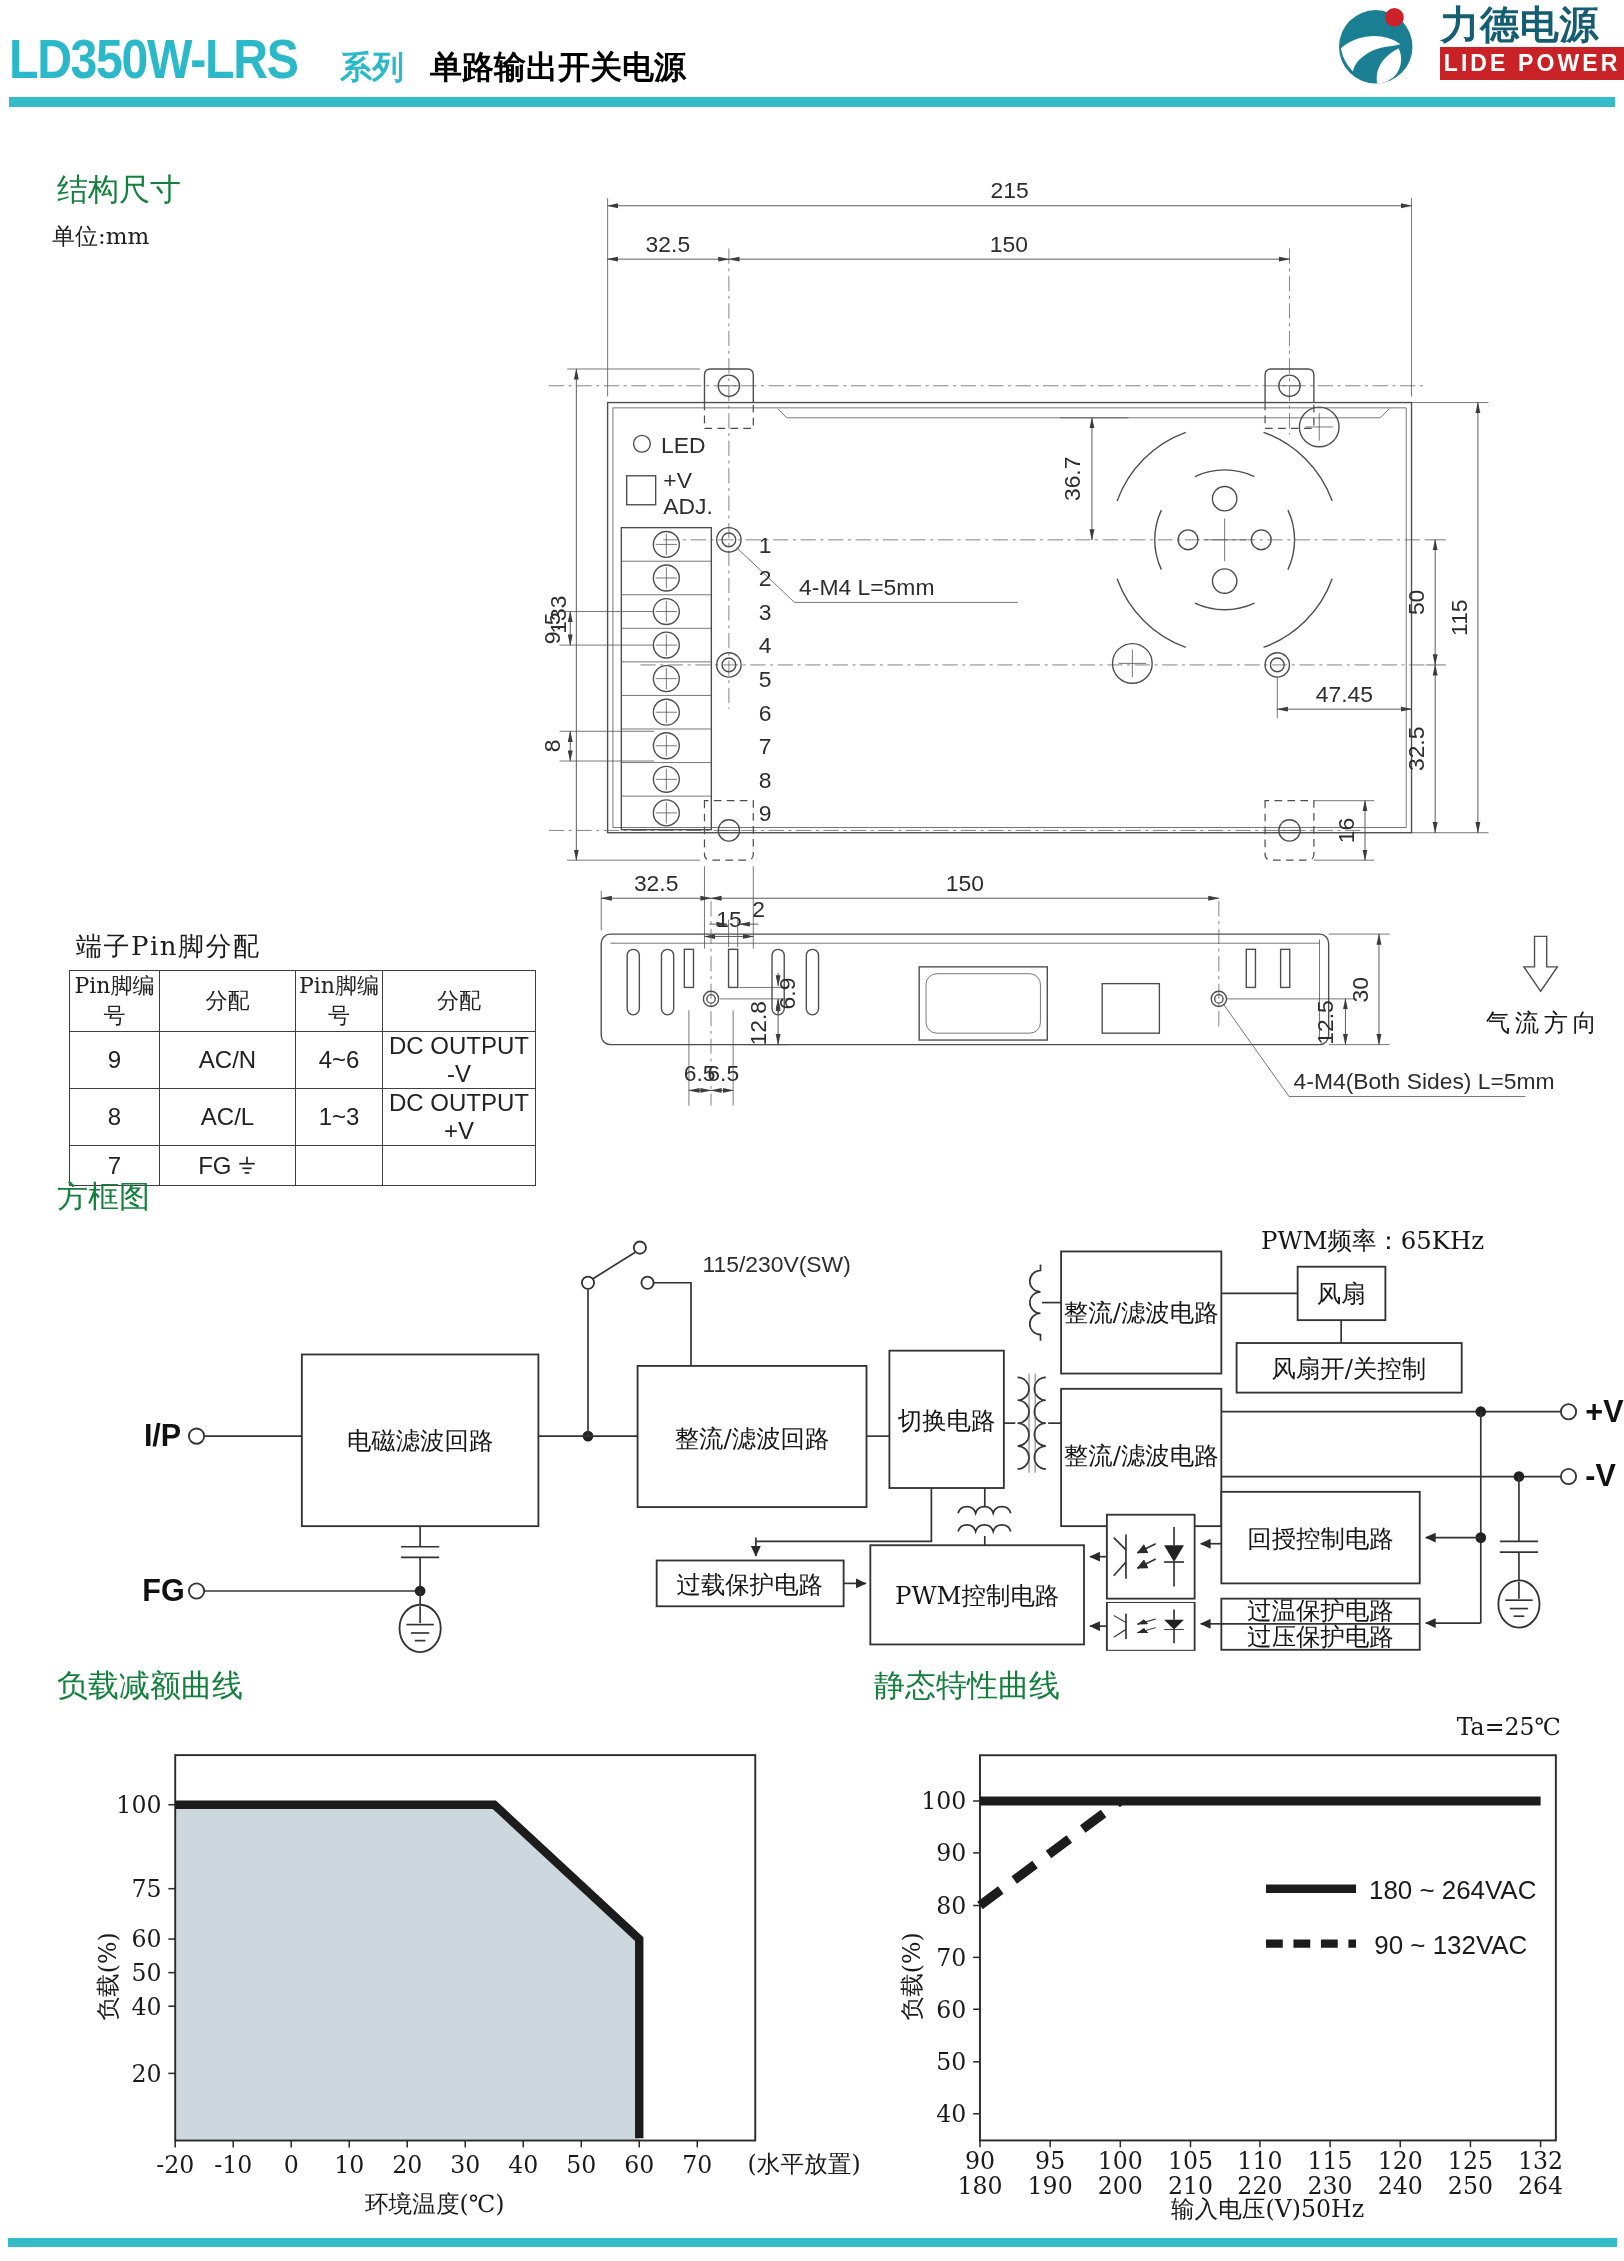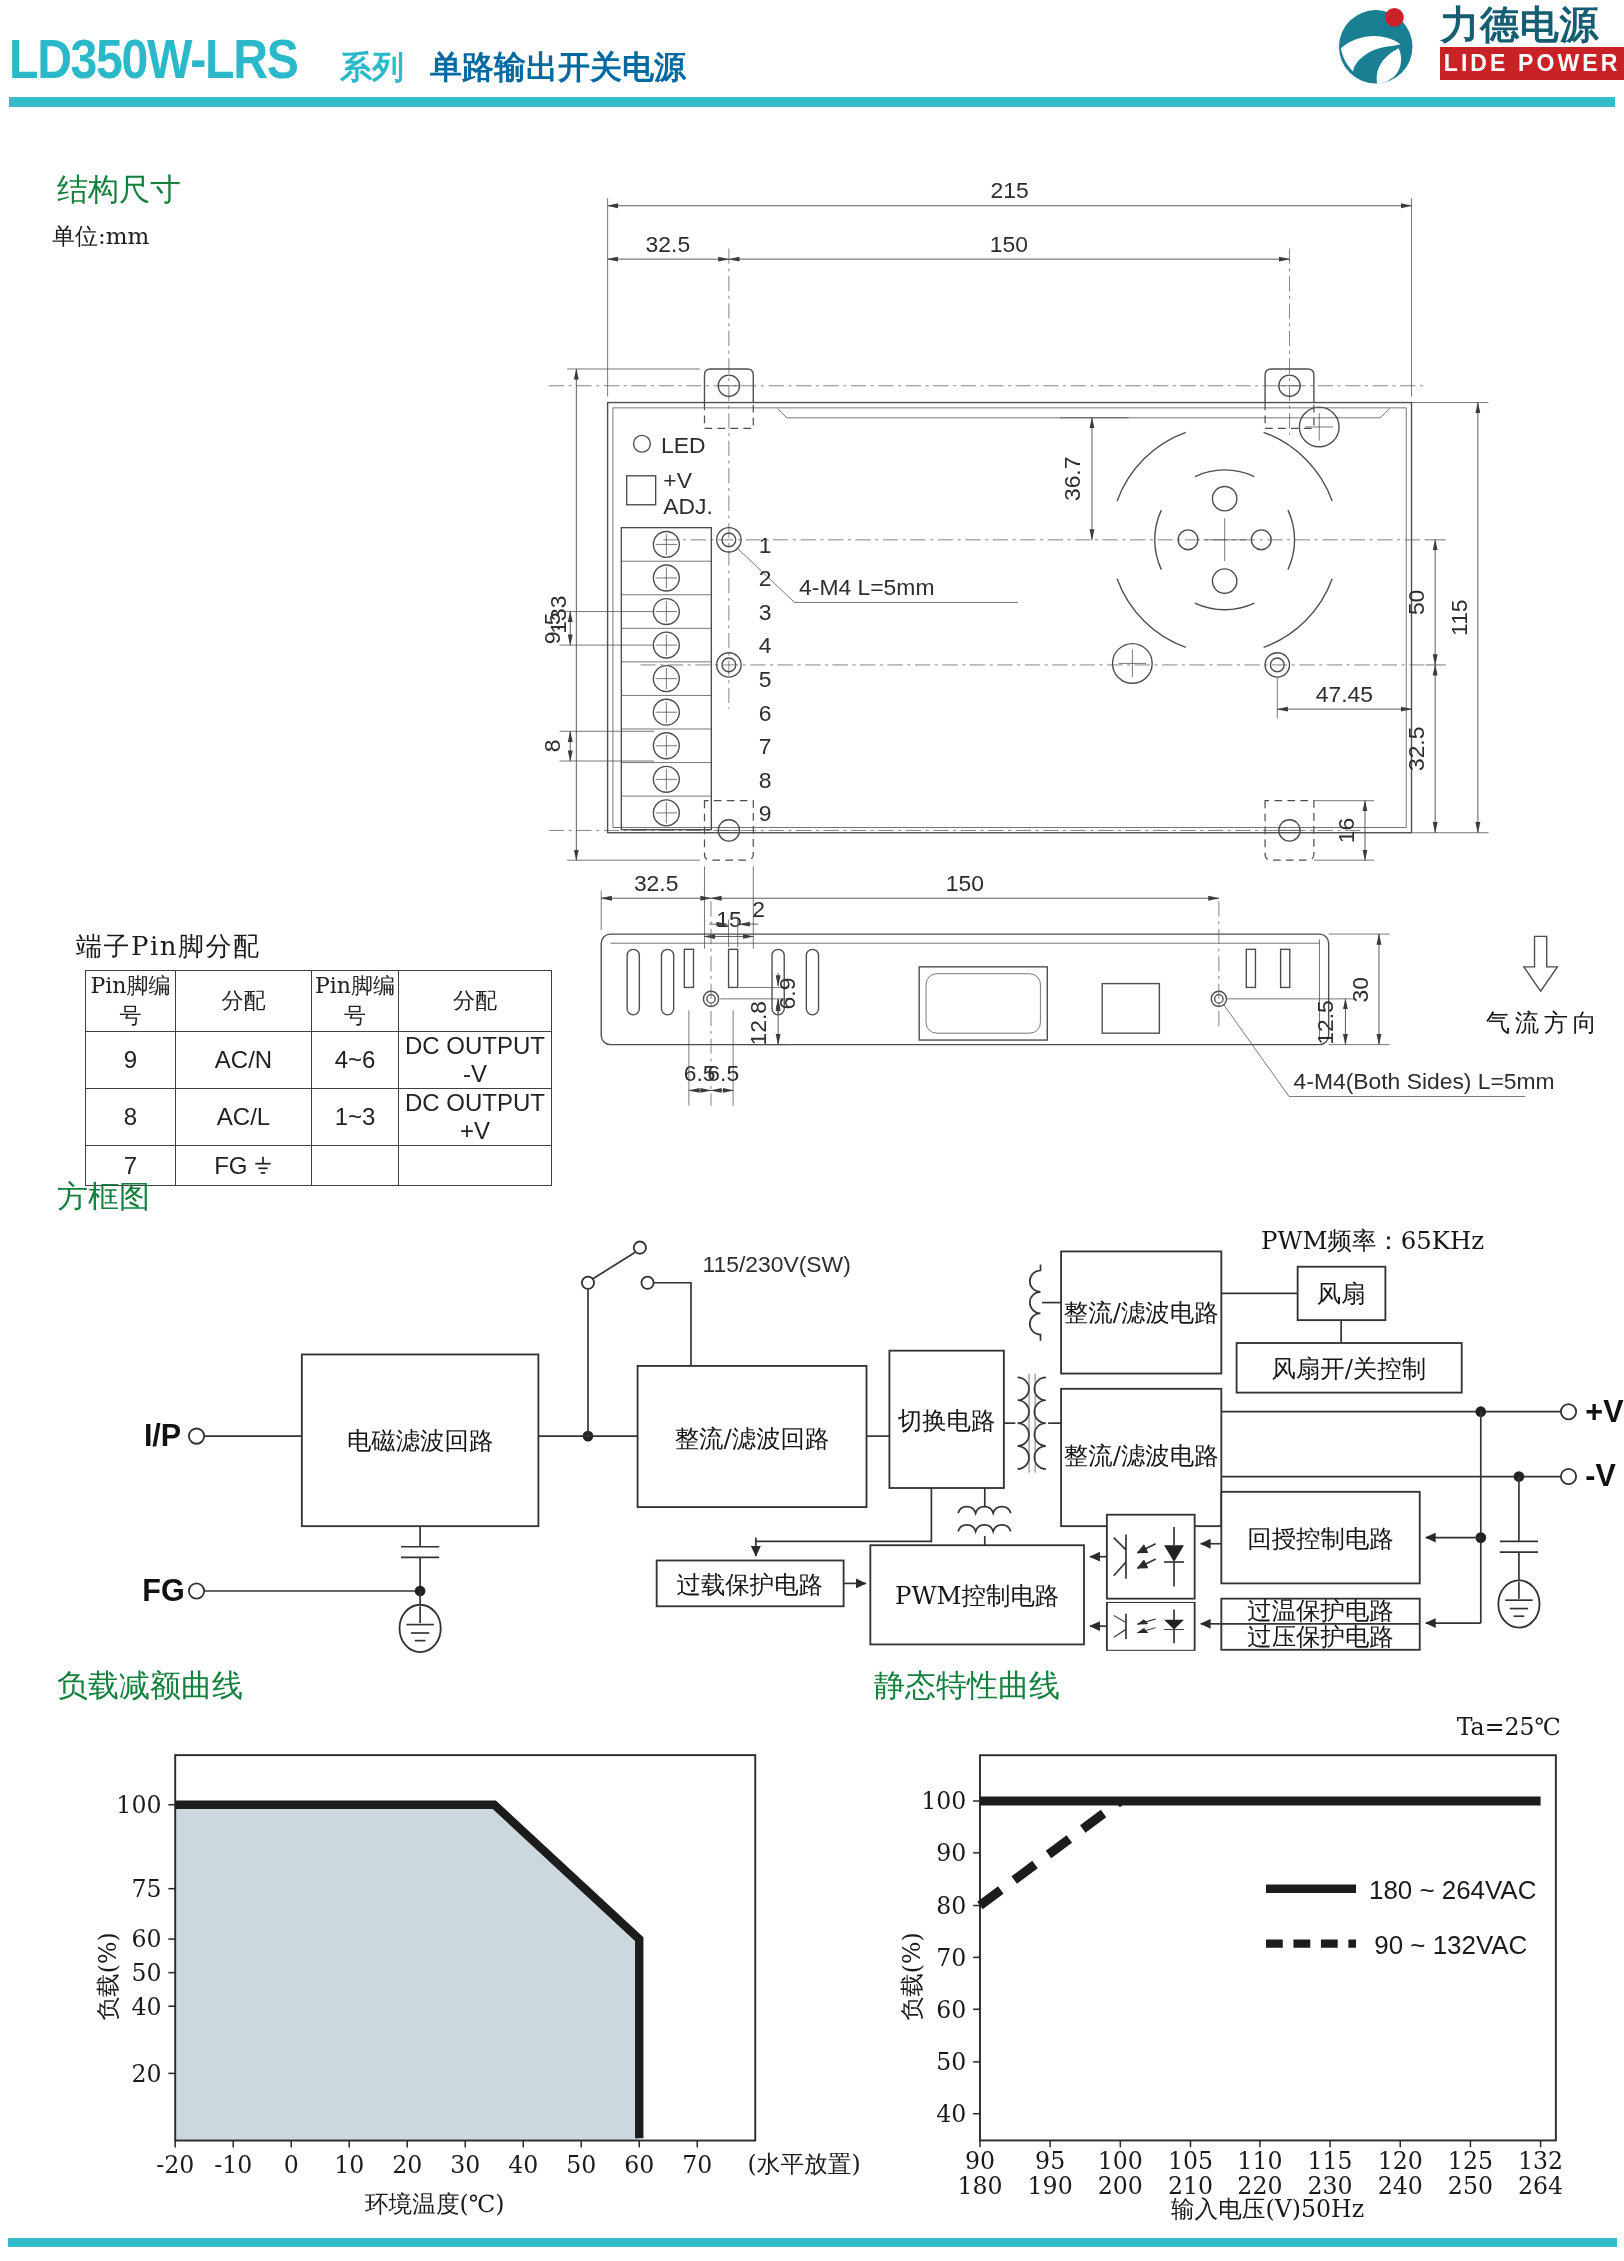--- a/index.html
+++ b/index.html
@@ -5,21 +5,21 @@
   *{margin:0;padding:0;box-sizing:border-box}
   html,body{background:#ffffff}
   #page{position:relative;width:1624px;height:2256px;background:#fff;overflow:hidden;
         font-family:"Liberation Sans",sans-serif;color:#222}
   .abs{position:absolute}
   
   .title-row{left:9.2px;top:26px;display:flex;align-items:baseline;white-space:nowrap}
   .model{font-size:56px;font-weight:bold;color:#2bb9c9;display:inline-block;
          transform:scaleX(.86);transform-origin:left bottom;letter-spacing:-1.5px}
   .series{font-size:32px;font-weight:bold;color:#2bb9c9;margin-left:-4.6px}
-  .subtitle{font-size:32px;font-weight:bold;color:#0369a1;margin-left:26px}
+  .subtitle{font-size:32px;font-weight:bold;color:#000000;margin-left:26px}
   .rule{background:#35bccb}
   .logo{left:1337px;top:3.1px;width:287px;height:87px;display:flex;align-items:flex-start}
   .logo-txt{margin-left:23px;width:195px}
   .logo-cn{font-family:"DejaVu Serif",serif;font-weight:bold;font-size:39px;line-height:1.1;
            color:#155e72;letter-spacing:0.8px;white-space:nowrap}
   .logo-en{margin-top:1.5px;background:#c82126;color:#ffffff;font-weight:bold;font-size:23px;
            letter-spacing:3.1px;text-align:center;padding:2.3px 0 3.1px}
   
   .sec{font-size:31px;font-weight:normal;color:#15803d;white-space:nowrap}
   .unit{font-family:"DejaVu Serif",serif;font-size:23px;color:#1c1c1c}
@@ -267,21 +267,21 @@
     <line class="th" x1="168" y1="616" x2="44" y2="616"></line>
     <line class="dim" x1="58" y1="572" x2="58" y2="616" marker-start="url(#dimA)" marker-end="url(#dimA)"></line>
     <text class="num" transform="rotate(-90 44 594)" x="44" y="594" text-anchor="middle" font-size="28">9.5</text>
     <line class="th" x1="168" y1="729" x2="44" y2="729"></line>
     <line class="th" x1="168" y1="768" x2="44" y2="768"></line>
     <line class="dim" x1="58" y1="729" x2="58" y2="768" marker-start="url(#dimA)" marker-end="url(#dimA)"></line>
     <text class="num" transform="rotate(-90 44 748)" x="44" y="748" text-anchor="middle" font-size="28">8</text>
   </svg>
 
   <div class="abs tbl-head" style="left:76px;top:929px">端子Pin脚分配</div>
-  <table class="pins abs" style="left:85px;top:970px">
+  <table class="pins abs" style="left:69px;top:970px">
     <colgroup>
         <col style="width:90px">
         <col style="width:136px">
         <col style="width:87px">
         <col style="width:153px">
       </colgroup>
     <tbody>
         <tr>
       <th>Pin脚编号</th>
       <th>分配</th>

